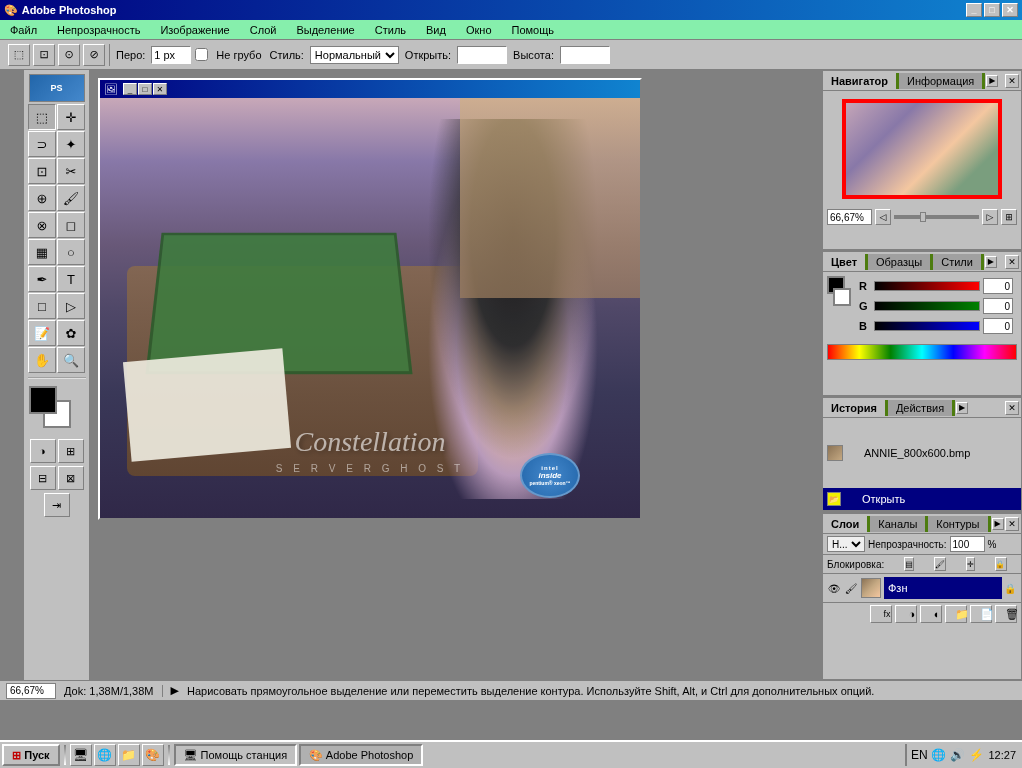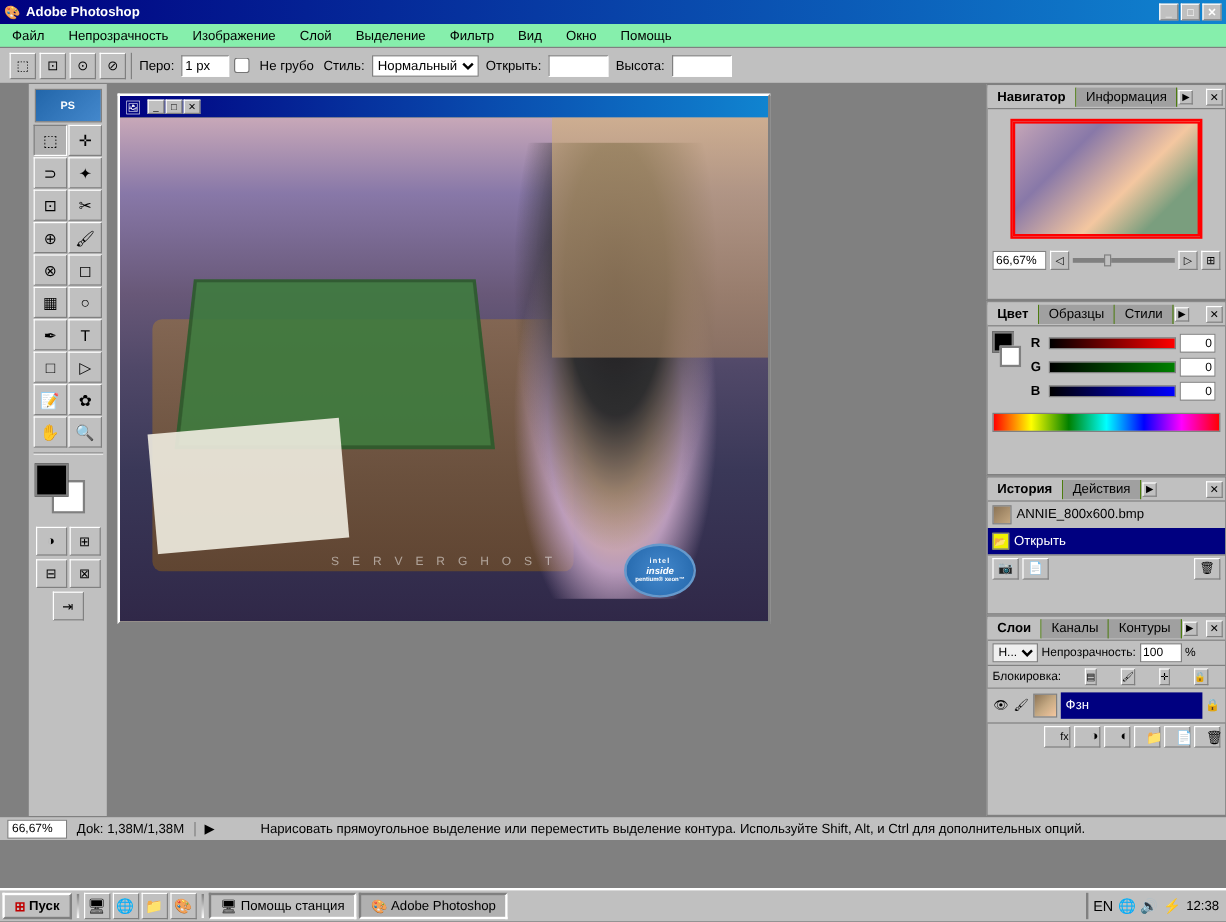--- a/index.html
+++ b/index.html
@@ -318,21 +318,21 @@
       background: #c0c0c0;
       border-bottom: 1px solid #808080;
       display: flex;
       align-items: center;
       height: 20px;
     }
     .panel-tab {
       padding: 2px 8px;
       font-size: 11px;
       cursor: pointer;
-      border-right: 1px solid #4d7c0f;
+      border-right: 3px solid #4d7c0f;
     }
     .panel-tab.active {
       background: #c0c0c0;
       font-weight: bold;
     }
     .panel-tab.inactive {
       background: #a0a0a0;
     }
     .panel-close {
       margin-left: auto;
@@ -433,22 +433,23 @@
     
     #history-panel {
       height: 115px;
       overflow: hidden;
     }
     .history-item {
       display: flex;
       align-items: center;
       padding: 2px 4px;
       font-size: 11px;
-      gap: 4px;
+      gap: 21px;
       height: 22px;
+      margin-top: 24px;
     }
     .history-item.active {
       background: #000080;
       color: white;
     }
     .history-thumb {
       width: 16px;
       height: 16px;
       background: linear-gradient(135deg, #8b7355, #c4a882);
       border: 1px solid #808080;
@@ -610,21 +611,20 @@
     #status-doc {
       border-right: 1px solid #808080;
       padding-right: 8px;
     }
     #status-arrow {
       cursor: pointer;
     }
     #status-message {
       flex: 1;
       font-size: 11px;
-      margin-left: 30px;
     }
 
     
     #taskbar {
       background: #c0c0c0;
       border-top: 2px solid white;
       height: 28px;
       display: flex;
       align-items: center;
       padding: 0 2px;
@@ -726,21 +726,21 @@
     <div class="title-btn">✕</div>
   </div>
 </div>
 
 <div id="menu-bar">
   <span class="menu-item">Файл</span>
   <span class="menu-item">Непрозрачность</span>
   <span class="menu-item">Изображение</span>
   <span class="menu-item">Слой</span>
   <span class="menu-item">Выделение</span>
-  <span class="menu-item">Фильтр</span>
+  <span class="menu-item">Стиль</span>
   <span class="menu-item">Вид</span>
   <span class="menu-item">Окно</span>
   <span class="menu-item">Помощь</span>
 </div>
 
 <div id="toolbar">
   <div class="toolbar-section">
     <div class="toolbar-btn" style="font-size:11px;">⬚</div>
     <div class="toolbar-btn" style="font-size:11px;">⊡</div>
     <div class="toolbar-btn" style="font-size:11px;">⊙</div>
@@ -855,20 +855,21 @@
             background:#f0ece0;transform:rotate(-5deg);opacity:0.9;"></div>
 
           <div style="position:absolute;right:5%;top:5%;width:200px;height:380px;
             background:radial-gradient(ellipse at 50% 30%, #1a1a1a 0%, #2d2d2d 30%, transparent 60%),
               radial-gradient(ellipse at 50% 60%, #f4c7a0 0%, #f4c7a0 20%, #c0a0c0 40%, transparent 60%);
             opacity:0.95;"></div>
 
           <div style="position:absolute;top:0;right:0;width:180px;height:200px;
             background:linear-gradient(180deg,#d0b080,#a08060);opacity:0.7;"></div>
 
+          <div class="watermark">Constellation</div>
           <div class="watermark-sub">S E R V E R G H O S T</div>
 
           <div class="intel-badge">
             <div style="font-size:6px;letter-spacing:1px;">intel</div>
             <div style="font-size:8px;font-style:italic;">inside</div>
             <div style="font-size:5px;">pentium® xeon™</div>
           </div>
         </div>
       </div>
     </div>
@@ -1031,15 +1032,15 @@
   </div>
   <div class="taskbar-app active">
     <span>🎨</span>
     <span>Adobe Photoshop</span>
   </div>
   <div id="taskbar-right">
     <span class="tray-icon">EN</span>
     <span class="tray-icon">🌐</span>
     <span class="tray-icon">🔊</span>
     <span class="tray-icon">⚡</span>
-    <span>12:38</span>
+    <span>12:27</span>
   </div>
 </div>
 
 </body></html>

